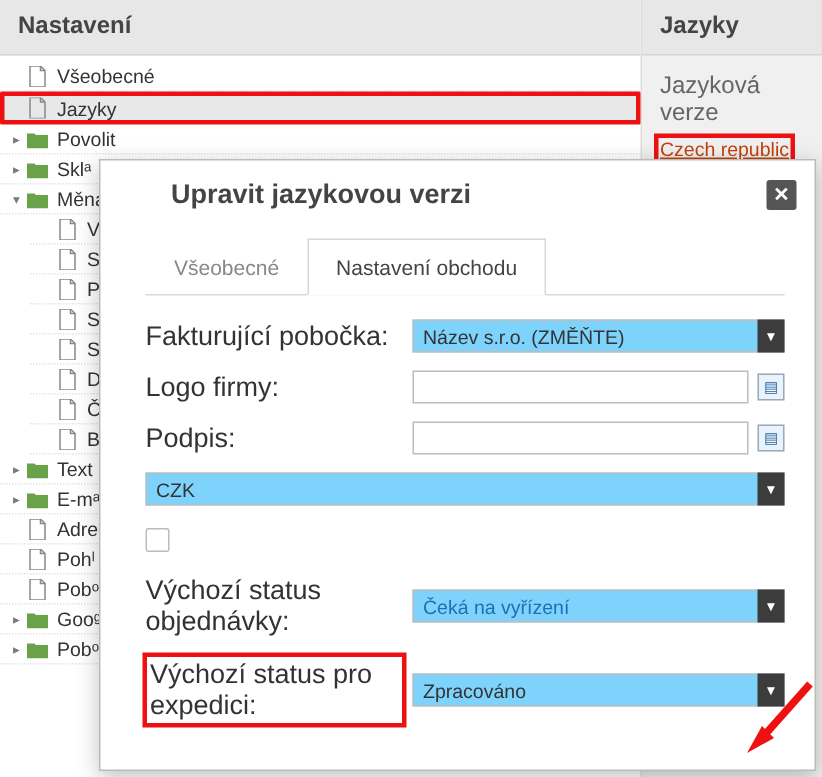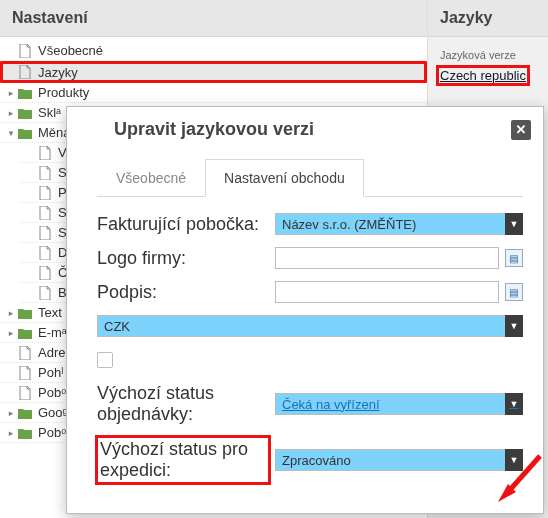--- a/index.html
+++ b/index.html
@@ -22,26 +22,26 @@
     background:#e7e7e7;
     font-weight:bold;
     font-size:16px;
     color:#444;
     padding:9px 12px;
     border-bottom:1px solid #d6d6d6;
   }
   .side-header { background:#e7e7e7; }
 
   .side-sub {
-    font-size:11px; color:#666; padding:12px 12px 4px;
+    font-size:16px; color:#666; padding:12px 12px 4px;
   }
   .side-link {
     display:inline-block;
     margin:2px 0 0 10px;
-    color:#0f172a;
+    color:#c2410c;
     text-decoration:underline;
     font-size:13px;
     padding:1px 2px;
   }
   .hl-red { outline:3px solid #e11; outline-offset:-1px; }
 
   
   .tree { list-style:none; padding:4px 0 0 0; }
   .tree li { position:relative; padding:0; }
   .row {
@@ -94,21 +94,21 @@
   .form { padding-top:16px; }
   .form-row { display:flex; align-items:center; margin-bottom:12px; min-height:22px;}
   .form-row.tall .label{ line-height:1.25;}
   .label { width:178px; font-size:18px; color:#333; padding-right:6px;}
   .field { flex:1; display:flex; align-items:center; }
   .select {
     flex:1; display:flex; align-items:center; height:22px;
     border:1px solid #bcbcbc; background:#7dd3fc; font-size:13px; color:#333;
     padding-left:6px; position:relative;
   }
-  .select.link-style { color:#1e6fb5; text-decoration:underline;gap:21px;}
+  .select.link-style { color:#1e6fb5; gap:21px;}
   .select .arrow {
     width:18px; height:22px; background:#3c3c3c; color:#fff;
     display:flex; align-items:center; justify-content:center; font-size:9px;
     margin:-1px -1px -1px auto;
   }
   .input {
     flex:1; height:22px; border:1px solid #bcbcbc; background:#fff; padding:0 4px;
   }
   .mini-btn {
     width:18px; height:18px; margin-left:6px; border:1px solid #9ab; background:#eaf3fb;
@@ -156,21 +156,21 @@
           </div>
         </li>
         <li>
           <div class="row" style="padding-left: 6px;">
             <span class="toggle">▸</span>
             <span class="ico">
               <svg width="14" height="12" viewBox="0 0 14 12">
                 <path d="M0 2h5l1 1h8v9H0z" fill="#6aa24a"></path>
               </svg>
             </span>
-            <span>Produkty</span>
+            <span>Povolit</span>
           </div>
         </li>
         <li>
           <div class="row cut" style="padding-left: 6px;">
             <span class="toggle">▸</span>
             <span class="ico">
               <svg width="14" height="12" viewBox="0 0 14 12">
                 <path d="M0 2h5l1 1h8v9H0z" fill="#6aa24a"></path>
               </svg>
             </span>

